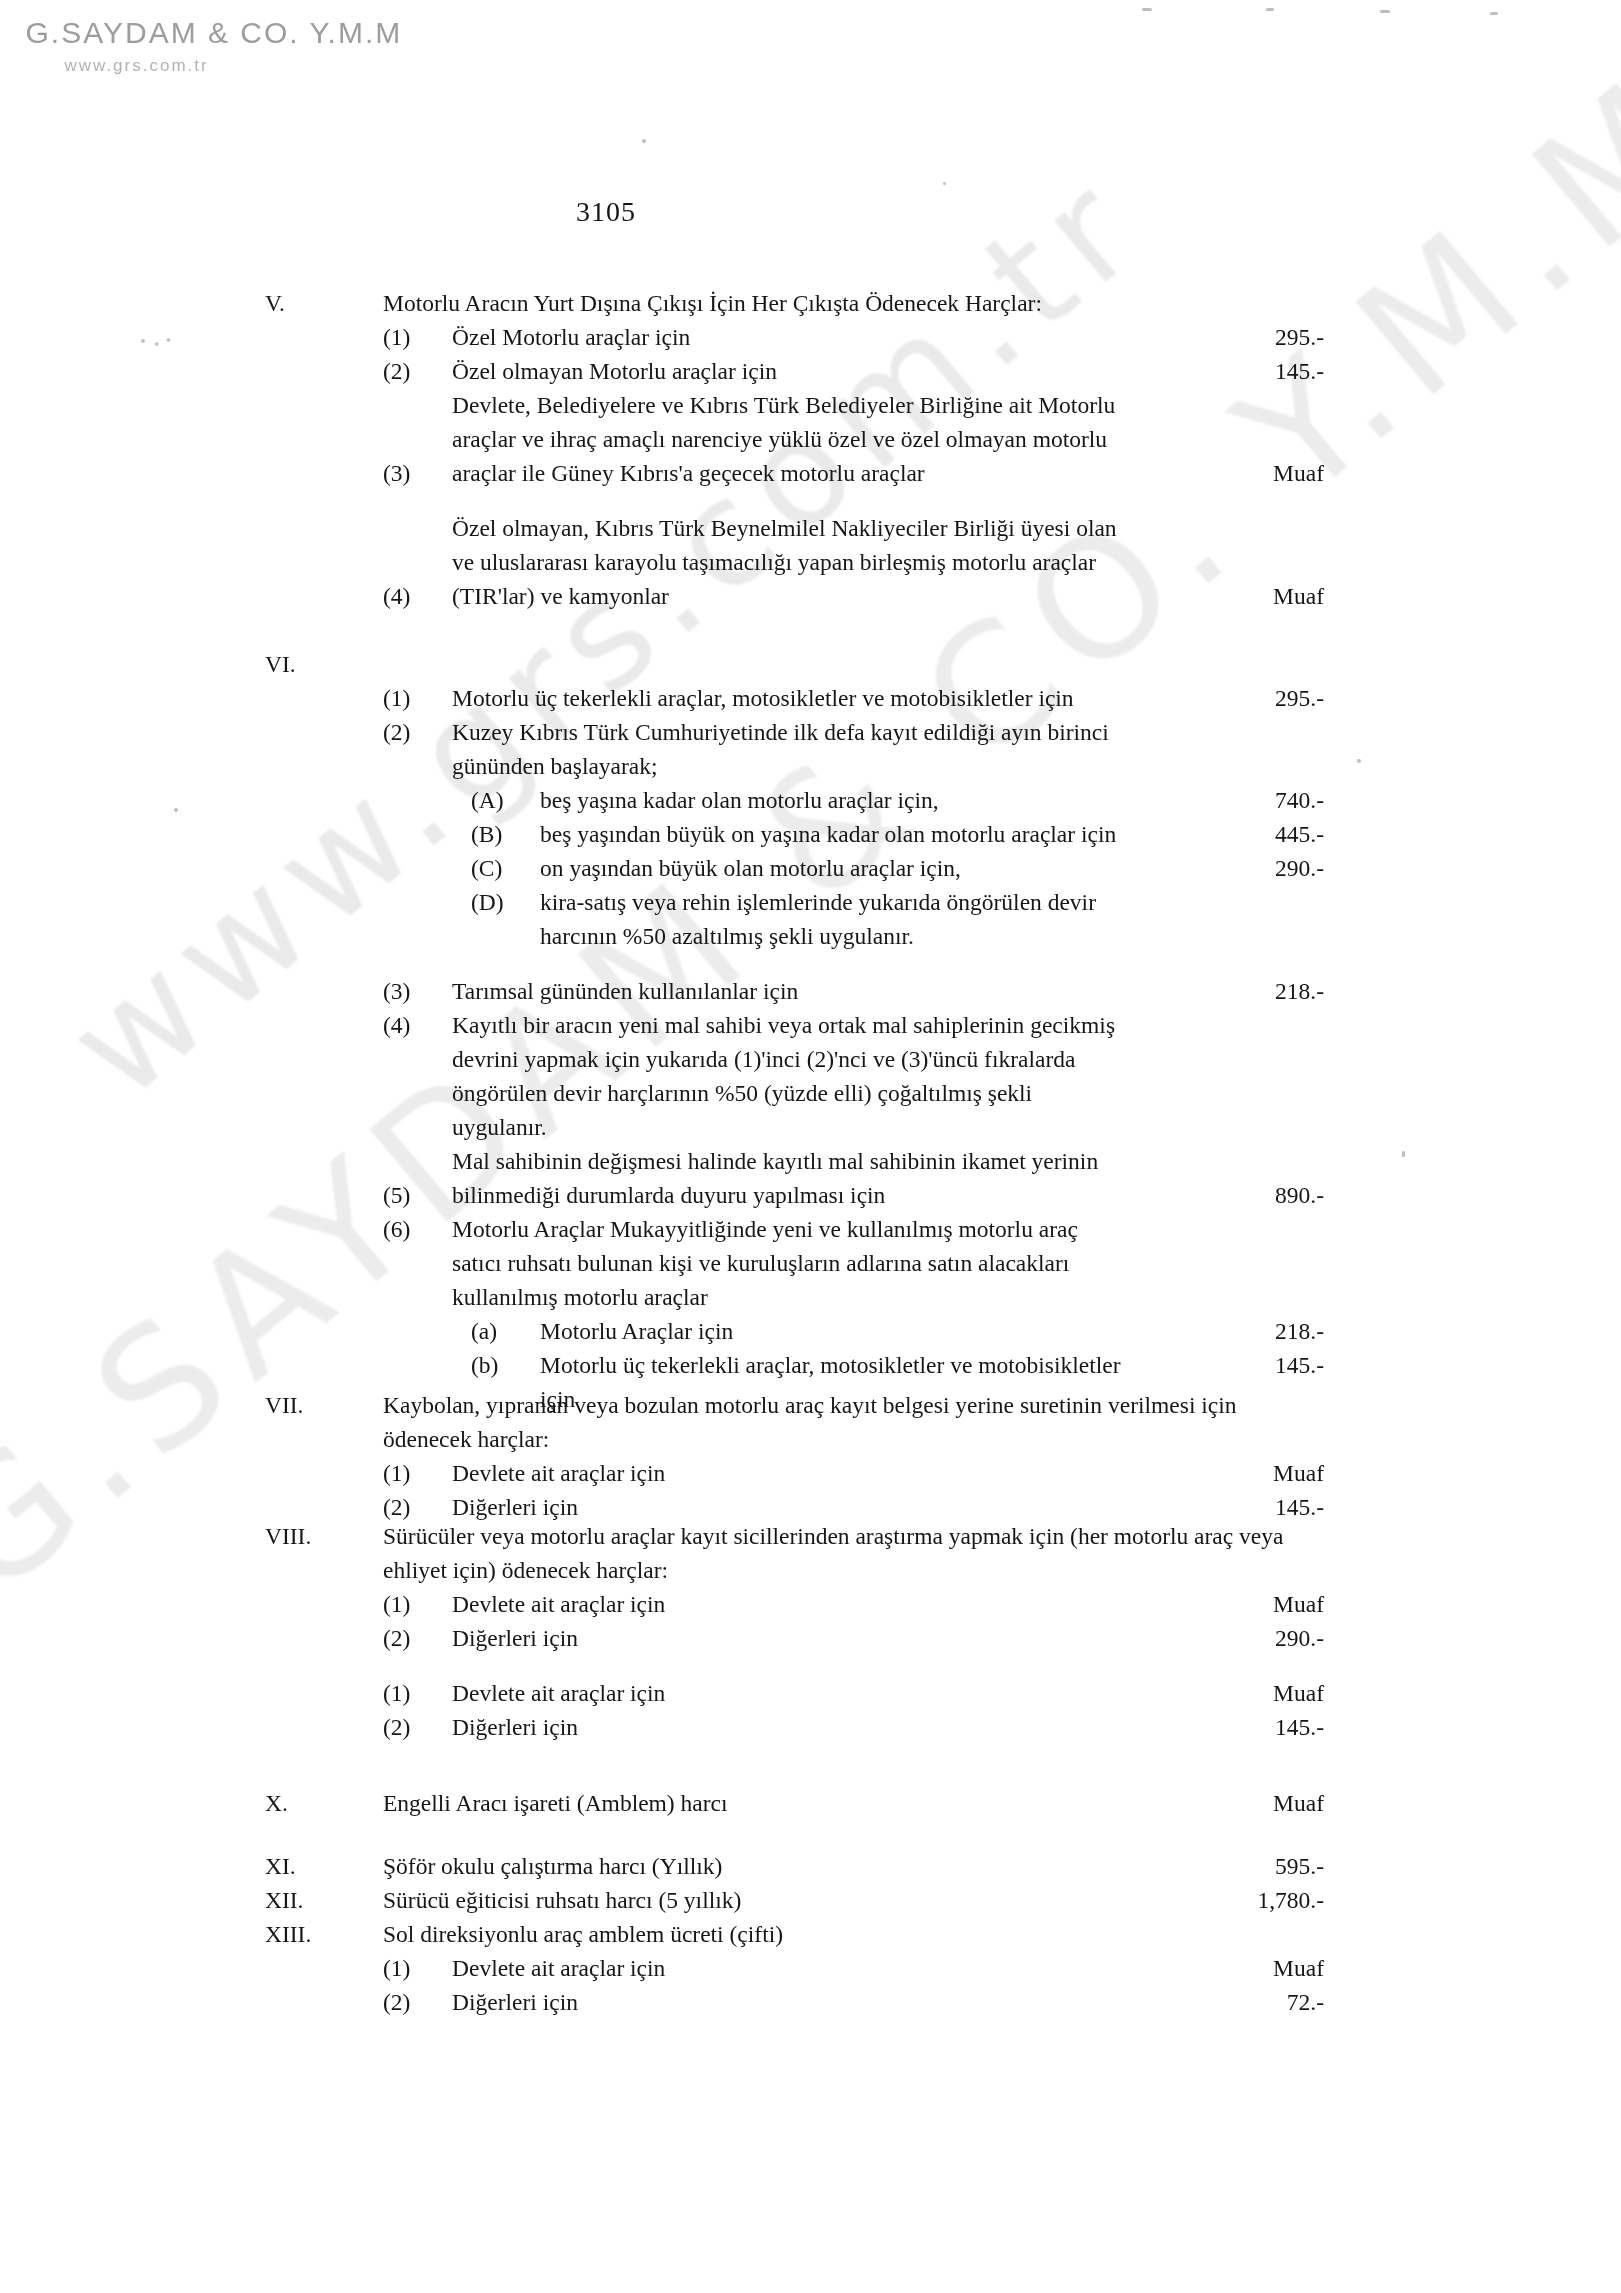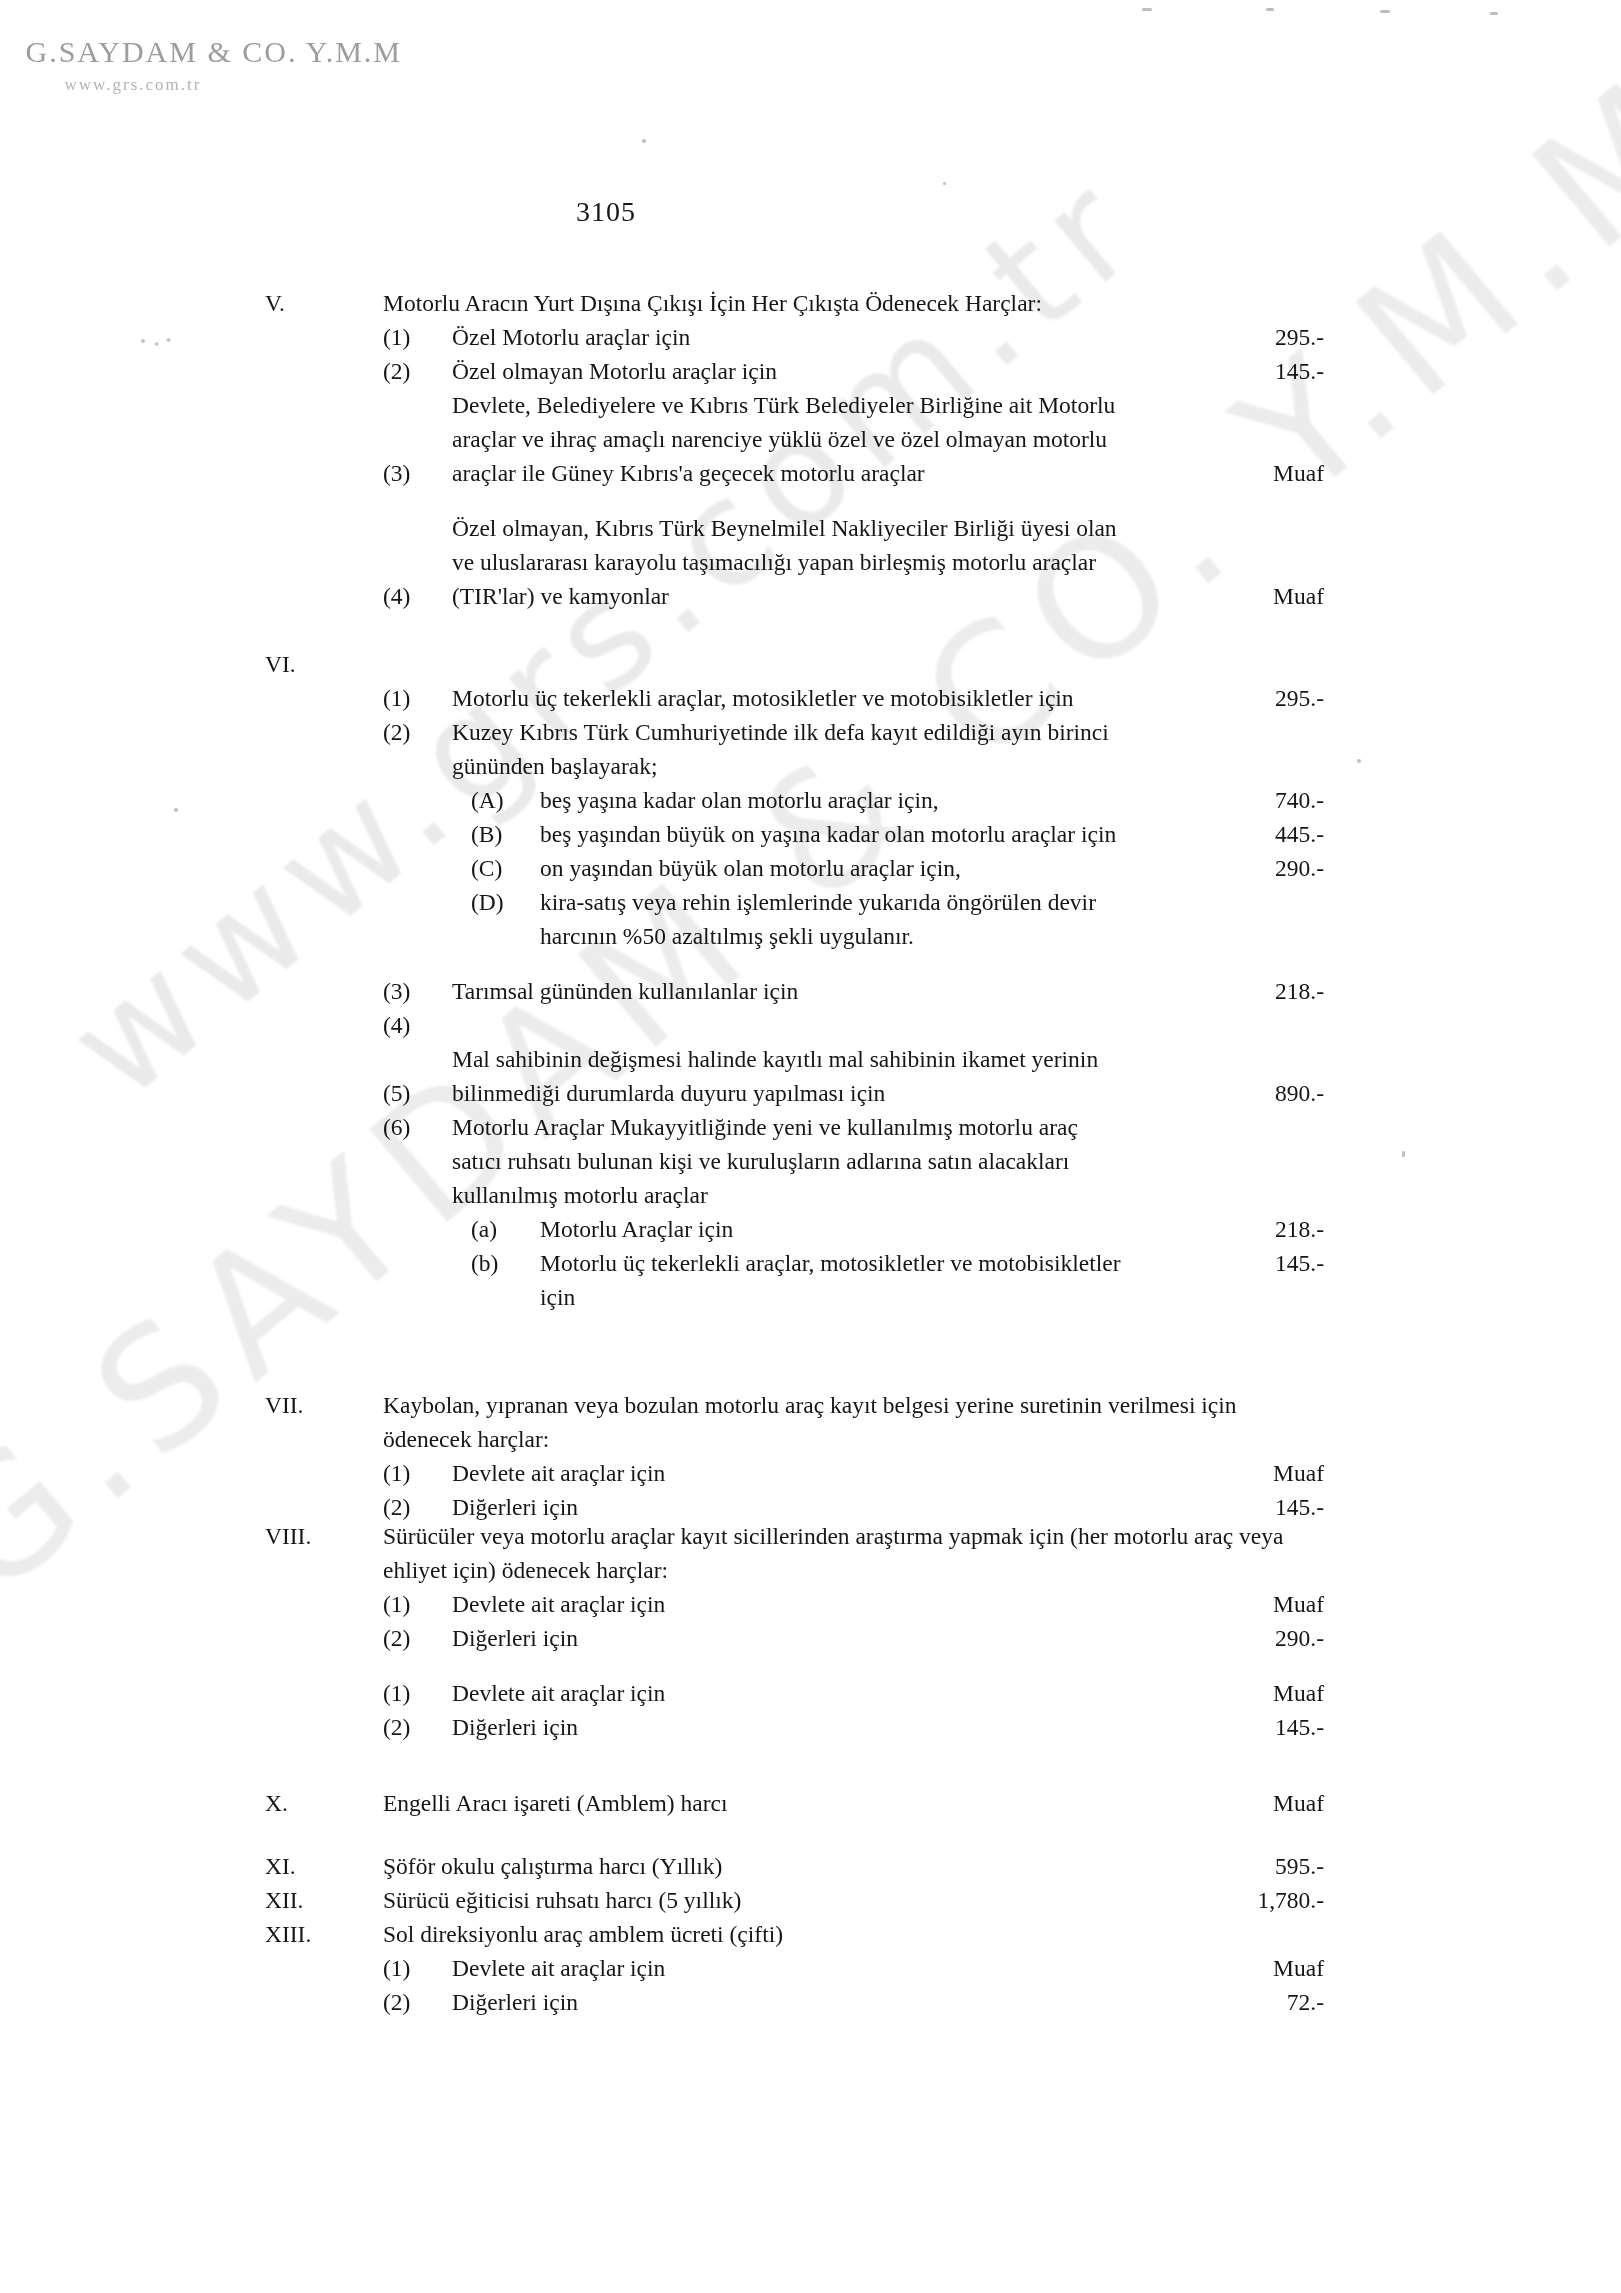--- a/index.html
+++ b/index.html
@@ -3,21 +3,21 @@
 <meta charset="utf-8">
 <style>
   html,body{margin:0;padding:0;background:#e8e8e8;}
   .page{
     position:relative; width:1621px; height:2294px; background:#ffffff;
     overflow:hidden; margin:0 auto;
     font-family:"Liberation Serif","DejaVu Serif",serif;
     color:#161616;
   }
   
-  .wm-head{position:absolute; left:25.5px; top:35px; font-family:Liberation Serif, serif;}
+  .wm-head{position:absolute; left:25.5px; top:16px; font-family:Liberation Sans, sans-serif;}
   .wm-company{font-size:30px; letter-spacing:2px; color:#9d9d9d; filter:blur(0.6px); white-space:nowrap;}
   .wm-site{font-size:17px; letter-spacing:2px; color:#b3b3b3; filter:blur(0.7px); margin:5.9px 0 0 39px; white-space:nowrap;}
   
   .wm-diag{position:absolute; font-family:"DejaVu Sans",sans-serif; white-space:nowrap;
            transform:rotate(-40deg); transform-origin:0 100%; filter:blur(1.2px); pointer-events:none;}
   .wm-d1{left:17.6px; top:1441px; font-size:165px; letter-spacing:17.6px; color:rgba(95,95,95,0.12);}
   .wm-d2{left:147px; top:961px; font-size:147px; letter-spacing:13.7px; color:rgba(95,95,95,0.13);}
   
   .page-number{position:absolute; left:576px; top:196px; font-size:28px; letter-spacing:1px;}
   
@@ -132,20 +132,24 @@
         <span class="txt">kira-satış veya rehin işlemlerinde yukarıda öngörülen devir
 harcının %50 azaltılmış şekli uygulanır.</span>
       </div>
       <div class="row item gap20">
         <span class="mark">(3)</span>
         <span class="txt">Tarımsal gününden kullanılanlar için</span>
         <span class="val">218.-</span>
       </div>
       <div class="row item">
         <span class="mark">(4)</span>
+        <span class="txt">Kayıtlı bir aracın yeni mal sahibi veya ortak mal sahiplerinin gecikmiş
+devrini yapmak için yukarıda (1)'inci (2)'nci ve (3)'üncü fıkralarda
+öngörülen devir harçlarının %50 (yüzde elli) çoğaltılmış şekli
+uygulanır.</span>
       </div>
       <div class="row item v-end">
         <span class="mark">(5)</span>
         <span class="txt">Mal sahibinin değişmesi halinde kayıtlı mal sahibinin ikamet yerinin
 bilinmediği durumlarda duyuru yapılması için</span>
         <span class="val">890.-</span>
       </div>
       <div class="row item">
         <span class="mark">(6)</span>
         <span class="txt">Motorlu Araçlar Mukayyitliğinde yeni ve kullanılmış motorlu araç

